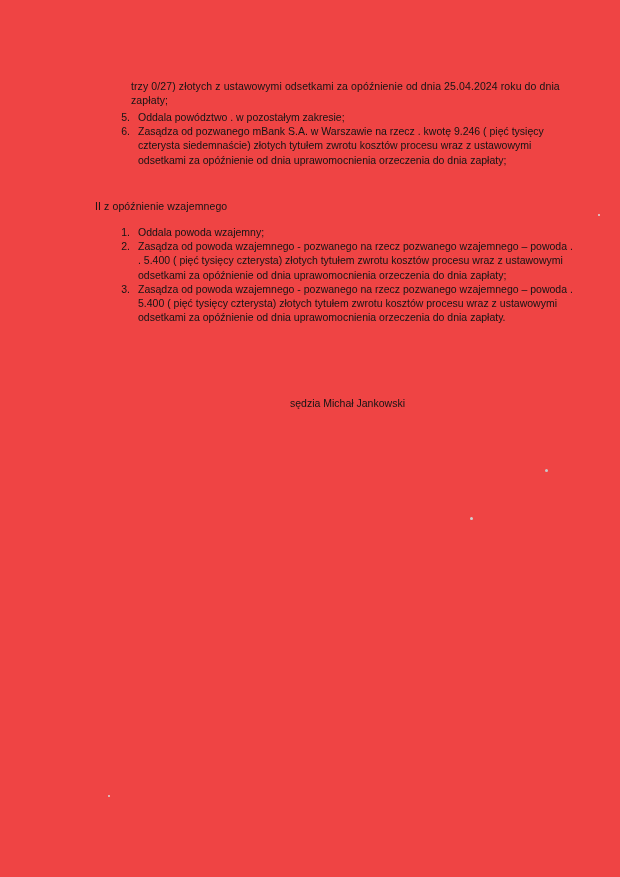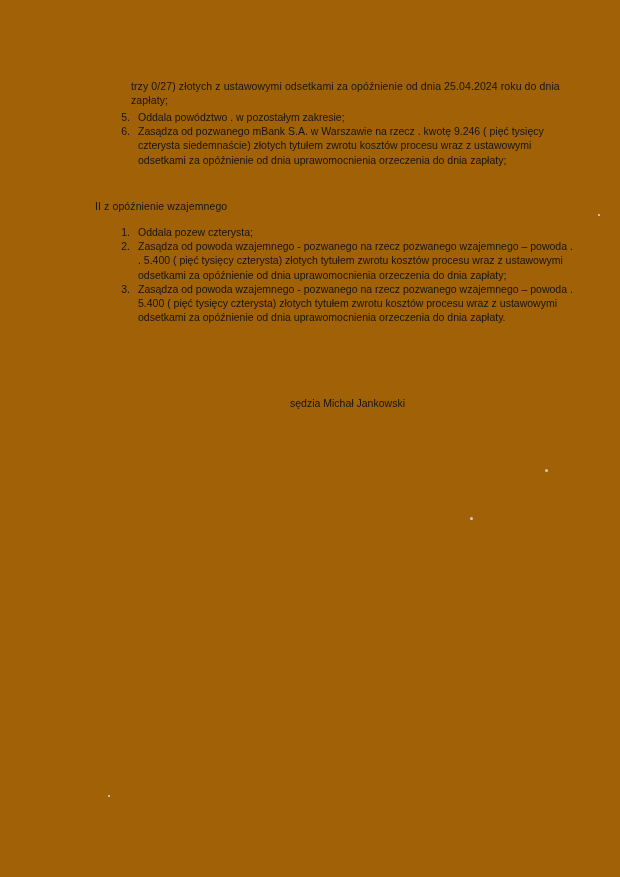--- a/index.html
+++ b/index.html
@@ -11,21 +11,21 @@
     width: 620px;
     height: 877px;
     overflow: hidden;
     font-family: "Liberation Sans", sans-serif;
     color: #111111;
   }
   .page {
     position: relative;
     width: 620px;
     height: 877px;
-    background: #a16207;
+    background: #ef4444;
   }
   
   .speck {
     position: absolute;
     background: #c8c8c8;
     border-radius: 50%;
   }
   .speck.s1 { left: 545px; top: 469px; width: 3px; height: 3px; }
   .speck.s2 { left: 470px; top: 517px; width: 3px; height: 3px; background: #d0d0d0; }
   .speck.s3 { left: 108px; top: 795px; width: 2px; height: 2px; background: #d8d8d8; }
@@ -145,21 +145,21 @@
         </div>
       </li>
     </ul>
 
     <div class="para heading-ii">II z opóźnienie wzajemnego</div>
 
     <ul class="olist list-bottom">
       <li>
         <div class="li-row">
           <span class="li-num">1.</span>
-          <span class="li-text">Oddala pozew czterysta;</span>
+          <span class="li-text">Oddala powoda wzajemny;</span>
         </div>
       </li>
       <li>
         <div class="li-row">
           <span class="li-num">2.</span>
           <span class="li-text">Zasądza od powoda wzajemnego - pozwanego  na rzecz pozwanego wzajemnego – powoda .                  .     5.400 ( pięć tysięcy czterysta) złotych tytułem zwrotu kosztów procesu wraz z ustawowymi odsetkami  za opóźnienie od dnia uprawomocnienia orzeczenia do dnia zapłaty;</span>
         </div>
       </li>
       <li>
         <div class="li-row">

